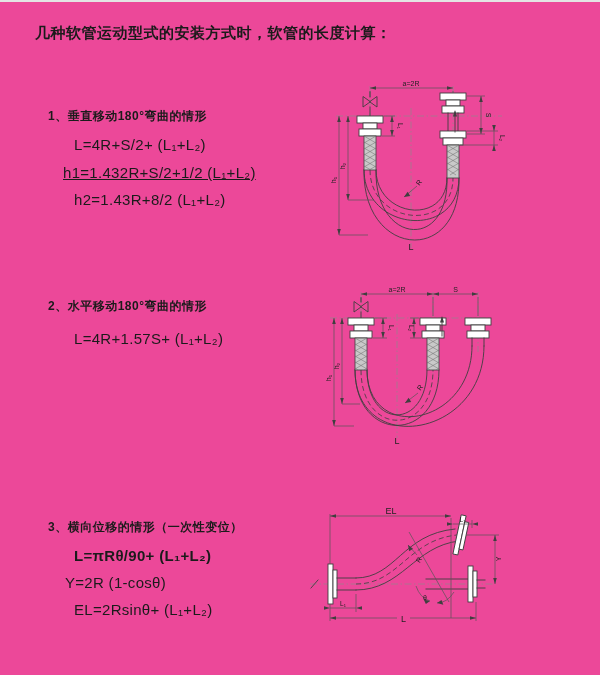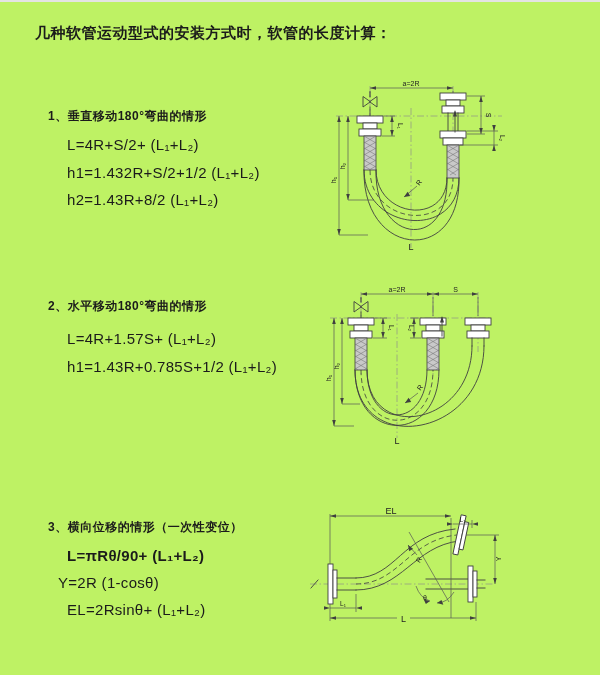--- a/index.html
+++ b/index.html
@@ -1,22 +1,22 @@
 <!DOCTYPE html>
 <html><head>
 <meta charset="utf-8">
 <style>
   html,body{margin:0;padding:0;background:#ffffff;}
-  .page{position:relative;width:600px;height:675px;background:#bef264;overflow:hidden;
+  .page{position:relative;width:600px;height:675px;background:#ec4899;overflow:hidden;
         font-family:"Liberation Sans","DejaVu Sans",sans-serif;color:#1b1b1b;}
   .top-edge{position:absolute;top:0;left:0;right:0;height:2px;background:#e4e4e4;}
   .title{position:absolute;left:35px;top:24px;font-size:15px;font-weight:700;letter-spacing:.5px;}
   .heading{position:absolute;font-size:12px;font-weight:700;letter-spacing:.5px;white-space:nowrap;}
-  .formula{position:absolute;font-size:15px;font-weight:400;letter-spacing:.3px;white-space:nowrap;}
-  .h1{left:48px;top:108px;} .f11{left:67px;top:136px;} .f12{left:67px;top:164px;} .f13{left:67px;top:191px;}
+  .formula{position:absolute;font-size:15px;font-weight:400;letter-spacing:.3px;white-space:nowrap;margin-left:7px;}
+  .h1{left:48px;top:108px;} .f11{left:67px;top:136px;} .f12{left:56px;top:164px;text-decoration:underline;} .f13{left:67px;top:191px;}
   .h2{left:48px;top:298px;} .f21{left:67px;top:330px;} .f22{left:67px;top:358px;} .f23{left:67px;top:385px;}
   .h3{left:48px;top:519px;} .f31{left:67px;top:547px;font-weight:bold;} .f32{left:58px;top:574px;} .f33{left:67px;top:601px;}
   .dia{position:absolute;}
   .d1{left:330px;top:80px;} .d2{left:326px;top:286px;} .d3{left:308px;top:508px;}
   
   .ln{stroke:#3f3f3f;stroke-width:.9;fill:none;stroke-linecap:square;}
   .thin{stroke:#565656;stroke-width:.7;fill:none;}
   .cl{stroke:#8d8d8d;stroke-width:.65;fill:none;stroke-dasharray:7 2.5 1.5 2.5;}
   .dash{stroke:#3f3f3f;stroke-width:.8;fill:none;stroke-dasharray:5 3;}
   .fl{fill:#fff;stroke:#3f3f3f;stroke-width:.9;}
@@ -34,21 +34,20 @@
   <div class="top-edge"></div>
   <div class="title">几种软管运动型式的安装方式时，软管的长度计算：</div>
 
   <div class="heading h1">1、垂直移动180°弯曲的情形</div>
   <div class="formula f11">L=4R+S/2+ (L₁+L₂)</div>
   <div class="formula f12">h1=1.432R+S/2+1/2 (L₁+L₂)</div>
   <div class="formula f13">h2=1.43R+8/2 (L₁+L₂)</div>
 
   <div class="heading h2">2、水平移动180°弯曲的情形</div>
   <div class="formula f21">L=4R+1.57S+ (L₁+L₂)</div>
-  <div class="formula f22">h1=1.43R+0.785S+1/2 (L₁+L₂)</div>
 
   <div class="heading h3">3、横向位移的情形（一次性变位）</div>
   <div class="formula f31">L=πRθ/90+ (L₁+L₂)</div>
   <div class="formula f32">Y=2R (1-cosθ)</div>
   <div class="formula f33">EL=2Rsinθ+ (L₁+L₂)</div>
 
   <svg class="dia d1" width="178" height="172" viewBox="0 0 178 172">
     <g>
       <path class="cl" d="M6,36 H172"></path>
       <path class="cl" d="M40,6 V88"></path>

